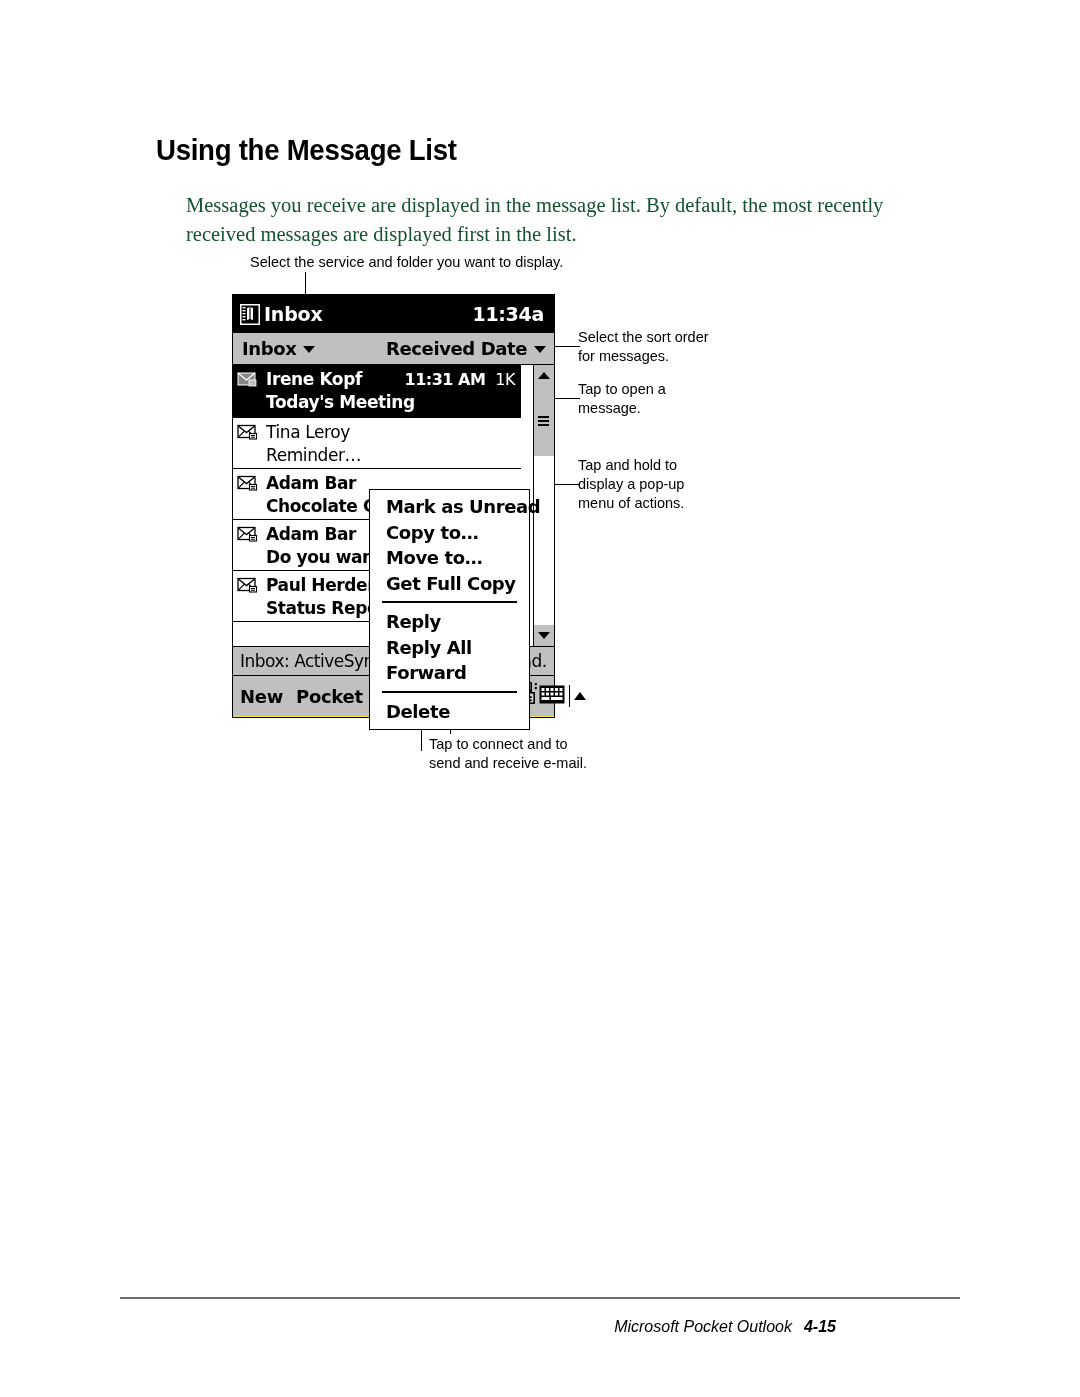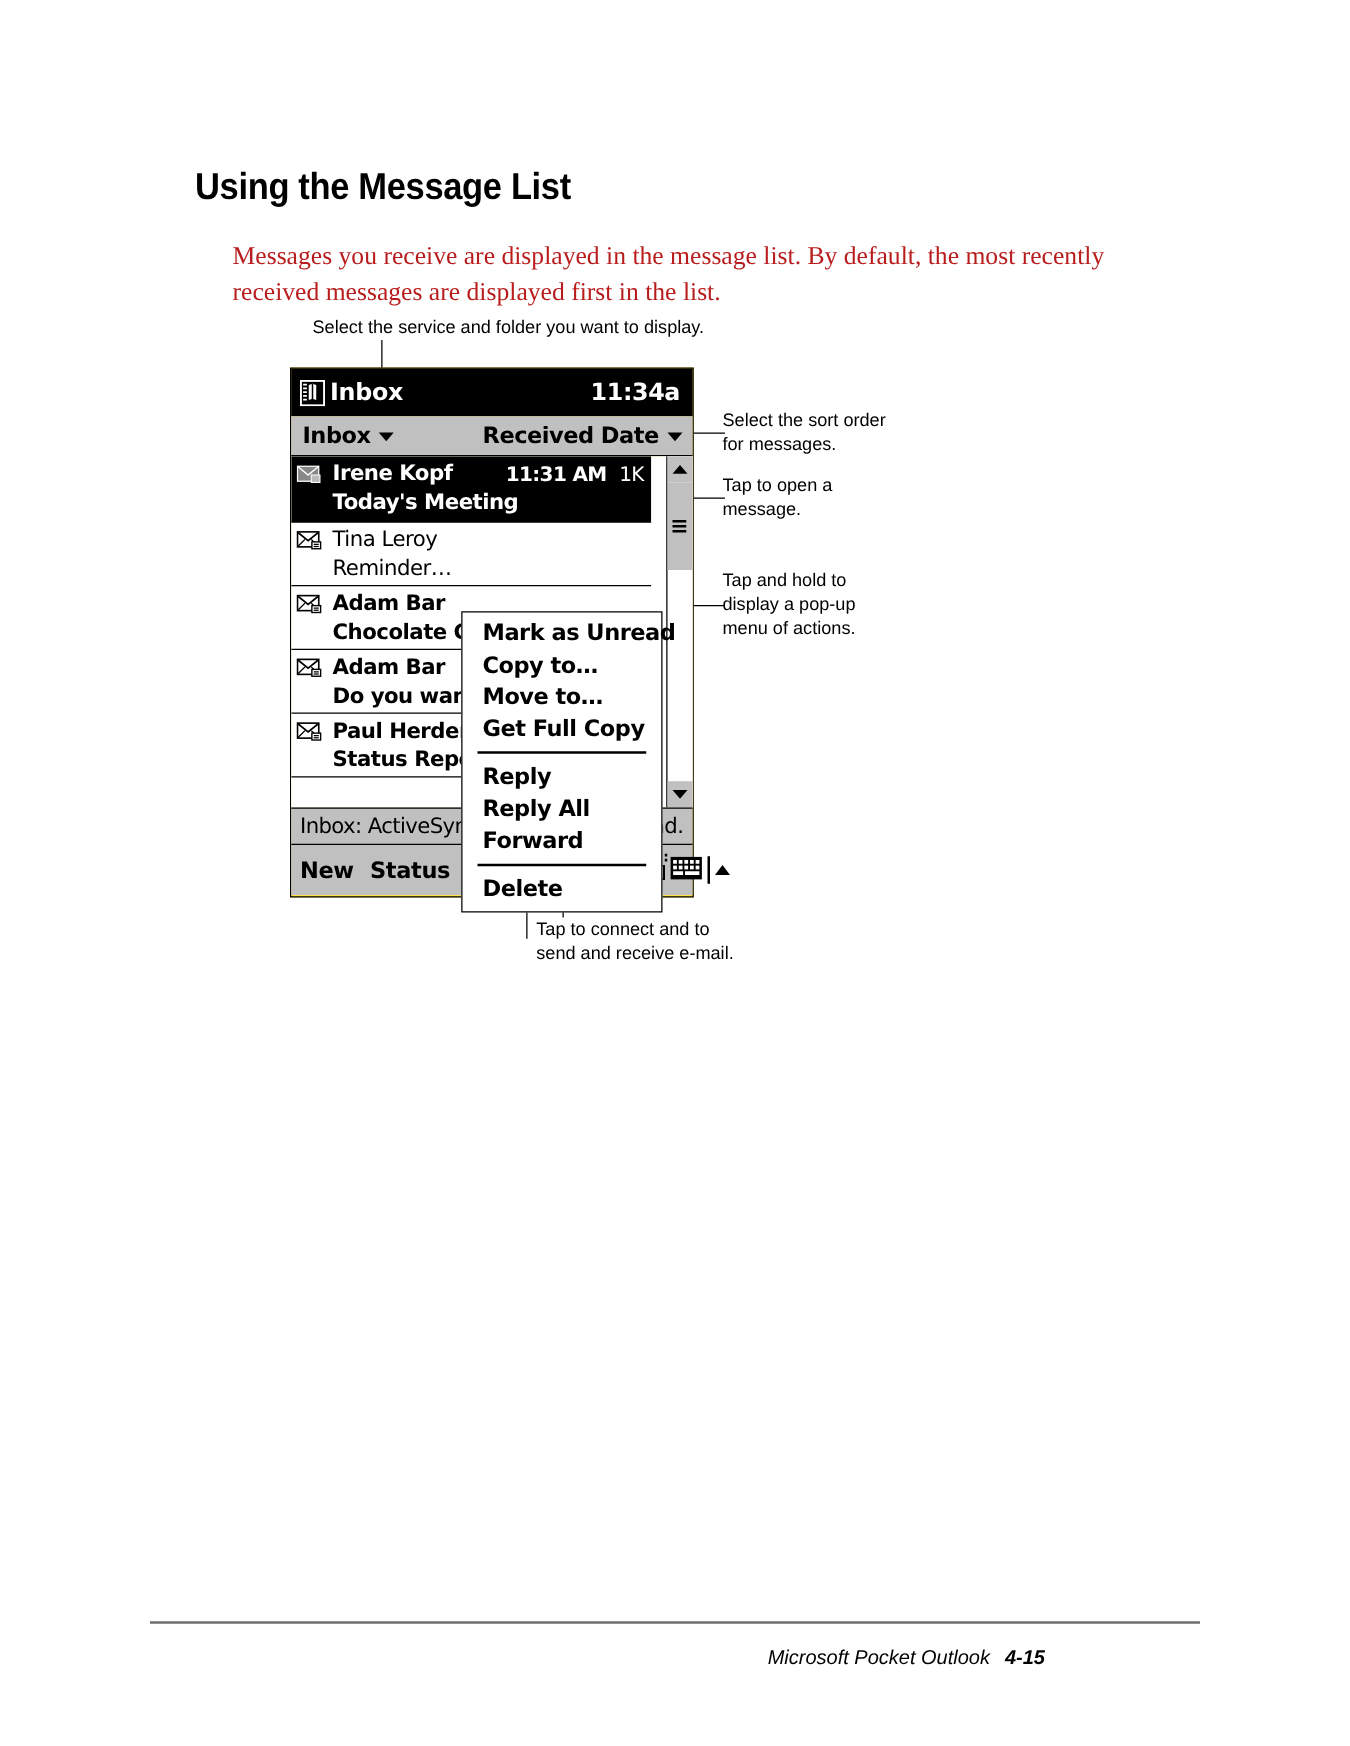--- a/index.html
+++ b/index.html
@@ -37,21 +37,21 @@
   }
 
   #intro-paragraph {
     position: absolute;
     left: 186px;
     top: 170px;
     width: 735px;
     font-family: "Liberation Serif", serif;
     font-size: 20.5px;
     line-height: 29px;
-    color: #b91c1c;
+    color: #14532d;
   }
 
   
   .figure {
     position: absolute;
     left: 0; top: 0;
     width: 1080px;
     height: 820px;
   }
 
@@ -588,21 +588,21 @@
           <div class="menu-item">Forward</div>
           <div class="menu-sep"></div>
           <div class="menu-item">Delete</div>
         </div>
       </div>
 
       <div id="pda-statusbar">Inbox: ActiveSync  23 Items, 9 Unread.</div>
 
       <div id="pda-commandbar">
         <span class="cb-menu">New</span>
-        <span class="cb-menu">Status</span>
+        <span class="cb-menu">Pocket</span>
         <span class="cb-menu">Services</span>
         <span id="cb-icons">
           <span>
             <svg width="26" height="24" viewBox="0 0 26 24">
               <rect x="1" y="2" width="18" height="13" fill="#000"></rect>
               <rect x="2.6" y="3.6" width="14.8" height="8.2" fill="#b9b9b9"></rect>
               <rect x="0" y="15" width="20" height="2.6" fill="#000"></rect>
               <path d="M11 17 L19 17 L19 14.5 L25 18.6 L19 22.5 L19 20 L11 20 Z" fill="#000"></path>
             </svg>
           </span>

